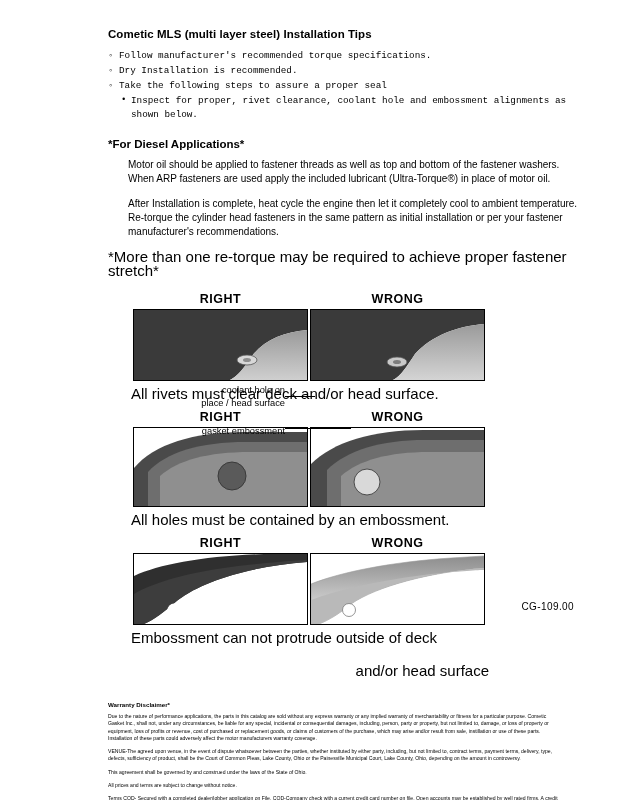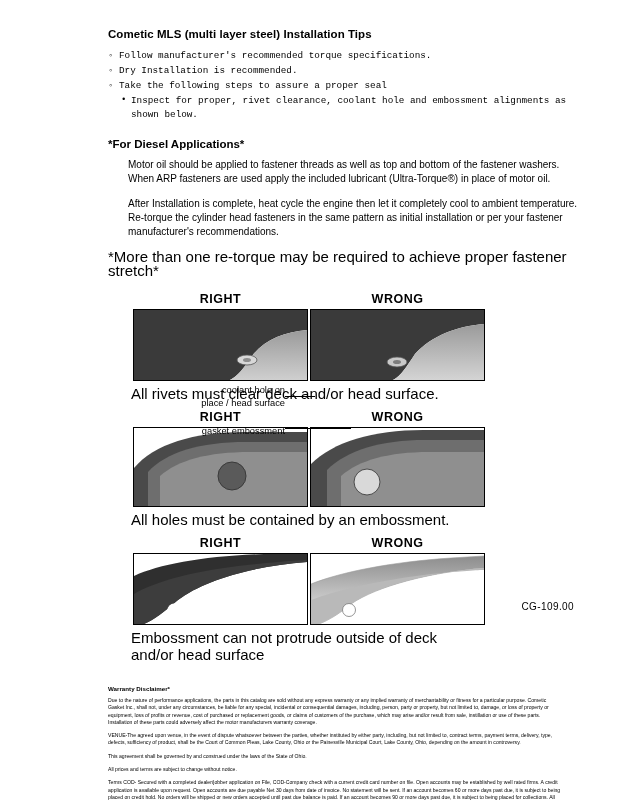--- a/index.html
+++ b/index.html
@@ -318,21 +318,21 @@
             <path d="M0,70 L0,30 C30,18 80,8 140,4 L173,2 L173,14 C120,18 66,32 40,50 C28,60 18,66 8,70 Z" fill="url(#g3)" stroke="#9a9a9a" stroke-width="0.6"></path>
             <path d="M0,70 L0,46 C26,36 70,26 120,20 C150,17 168,16 173,16 L173,14 C120,18 66,32 40,50 C28,60 18,66 8,70 Z" fill="#b9b9b9"></path>
             <circle cx="38" cy="56" r="6.5" fill="#ffffff" stroke="#7a7a7a" stroke-width="0.8"></circle>
           </svg>
         </div>
       </div>
     </div>
     <div class="caprow">
       <div class="capwrap">
         <div class="figcaption">Embossment can not protrude outside of deck</div>
-        <div class="figcaption" style="margin-top:0;">and/or head surface</div>
+        <div class="figcaption" style="margin-top:16px;text-align:right;">and/or head surface</div>
       </div>
     </div>
 
   </div>
 
   <div class="warranty">
     <h3>Warranty Disclaimer*</h3>
     <p>Due to the nature of performance applications, the parts in this catalog are sold without any express warranty or any implied warranty of merchantability or fitness for a particular purpose.  Cometic Gasket Inc., shall not, under any circumstances, be liable for any special, incidental or consequential damages, including, person, party or property, but not limited to, damage, or loss of property or equipment, loss of profits or revenue, cost of purchased or replacement goods, or claims of customers of the purchase, which may arise and/or result from sale, instillation or use of these parts.  Installation of these parts could adversely affect the motor manufacturers warranty coverage.</p>
     <p>VENUE-The agreed upon venue, in the event of dispute whatsoever between the parties, whether instituted by either party, including, but not limited to, contract terms, payment terms, delivery, type, defects, sufficiency of product, shall be the Court of Common Pleas, Lake County, Ohio or the Painesville Municipal Court, Lake County, Ohio, depending on the amount in controversy.</p>
     <p>This agreement shall be governed by and construed under the laws of the State of Ohio.</p>

